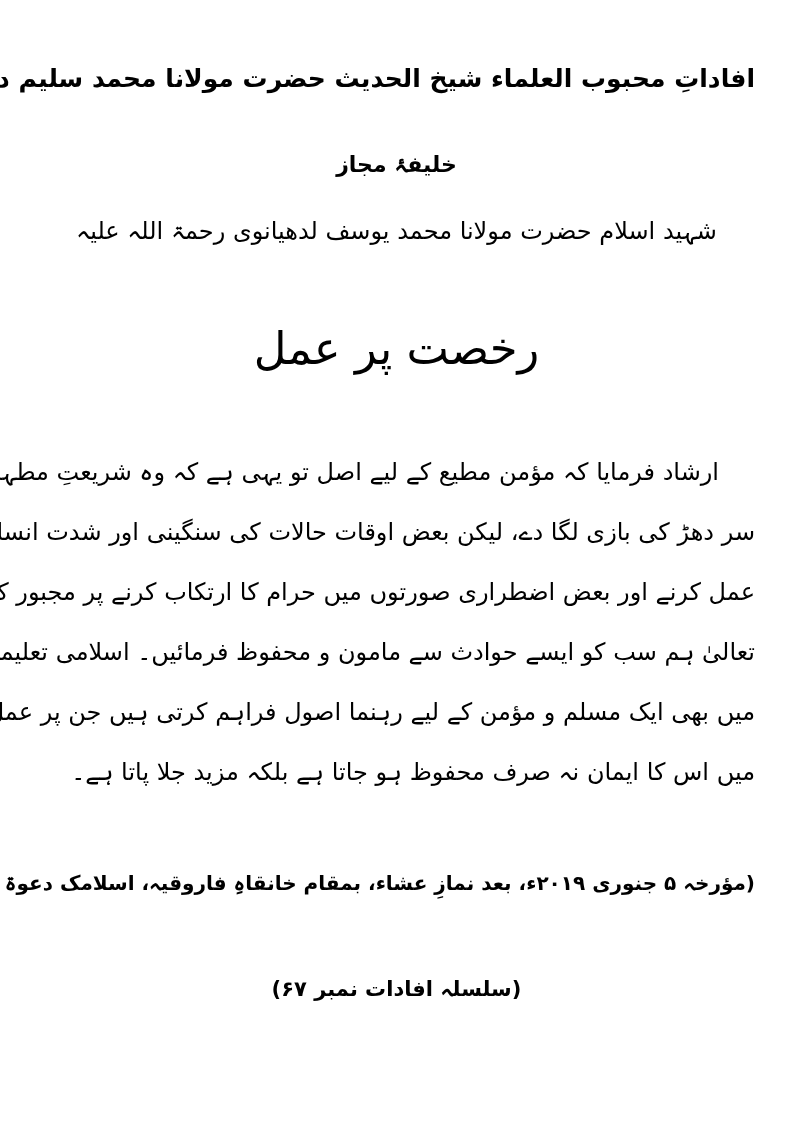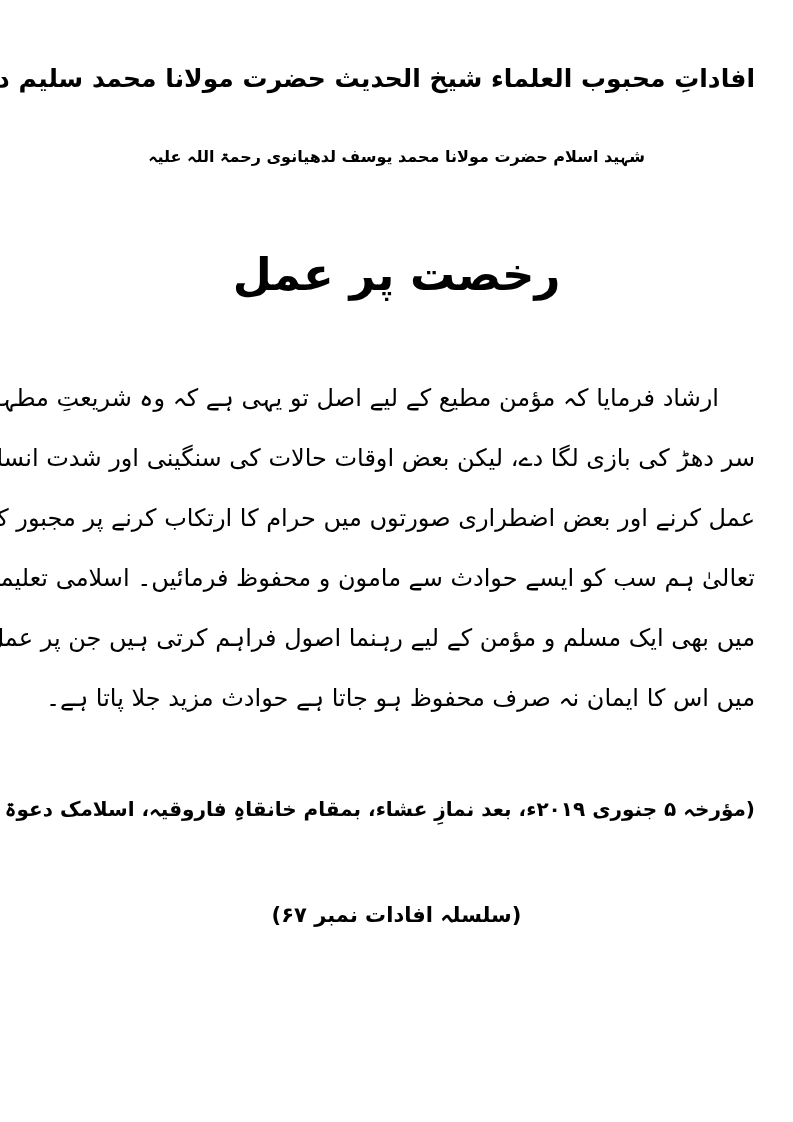--- a/index.html
+++ b/index.html
@@ -31,29 +31,29 @@
     white-space: nowrap;
   }
   .header-line-2 {
     font-size: 22px;
     font-weight: bold;
     line-height: 50px;
     margin-top: 24px;
     text-align: center;
   }
   .header-line-3 {
-    font-size: 16px;
-    font-weight: bold;
+    font-size: 24px;
+    font-weight: normal;
     line-height: 58px;
     margin-top: 12px;
     text-align: center;
   }
   .main-title {
     font-size: 45px;
-    font-weight: bold;
+    font-weight: normal;
     line-height: 86px;
     margin: 46px 0 0 0;
     text-align: center;
   }
   .body-block {
     margin-top: 50px;
   }
   .body-line {
     font-size: 24px;
     line-height: 60px;
@@ -84,31 +84,32 @@
     text-align: center;
   }
 </style>
 </head>
 <body>
 
 <div class="page">
 
   <div class="header-block">
     <div class="header-line-1">افاداتِ محبوب العلماء شیخ الحدیث حضرت مولانا محمد سلیم دھورات عمت فیوضہم</div>
+    <div class="header-line-2">خلیفۂ مجاز</div>
     <div class="header-line-3">شہید اسلام حضرت مولانا محمد یوسف لدھیانوی رحمۃ اللہ علیہ</div>
   </div>
 
   <h1 class="main-title">رخصت پر عمل</h1>
 
   <div class="body-block">
     <div class="body-line first-line">ارشاد فرمایا کہ مؤمن مطیع کے لیے اصل تو یہی ہے کہ وہ شریعتِ مطہرہ کی پیروی میں</div>
     <div class="body-line">سر دھڑ کی بازی لگا دے، لیکن بعض اوقات حالات کی سنگینی اور شدت انسان کو رخصت پر</div>
     <div class="body-line">عمل کرنے اور بعض اضطراری صورتوں میں حرام کا ارتکاب کرنے پر مجبور کر دیتی ہے، اللہ</div>
     <div class="body-line">تعالیٰ ہم سب کو ایسے حوادث سے مامون و محفوظ فرمائیں۔ اسلامی تعلیمات ایسے حالات</div>
     <div class="body-line">میں بھی ایک مسلم و مؤمن کے لیے رہنما اصول فراہم کرتی ہیں جن پر عمل کرنے کے نتیجے</div>
-    <div class="body-line last-line">میں اس کا ایمان نہ صرف محفوظ ہو جاتا ہے حوادث مزید جلا پاتا ہے۔</div>
+    <div class="body-line last-line">میں اس کا ایمان نہ صرف محفوظ ہو جاتا ہے بلکہ مزید جلا پاتا ہے۔</div>
   </div>
 
   <div class="date-line">(مؤرخہ ۵ جنوری ۲۰۱۹ء، بعد نمازِ عشاء، بمقام خانقاہِ فاروقیہ، اسلامک دعوۃ اکیڈمی، لیسٹر، برطانیہ)</div>
 
   <div class="series-line">(سلسلہ افادات نمبر ۶۷)</div>
 
 </div>
 
 </body></html>

